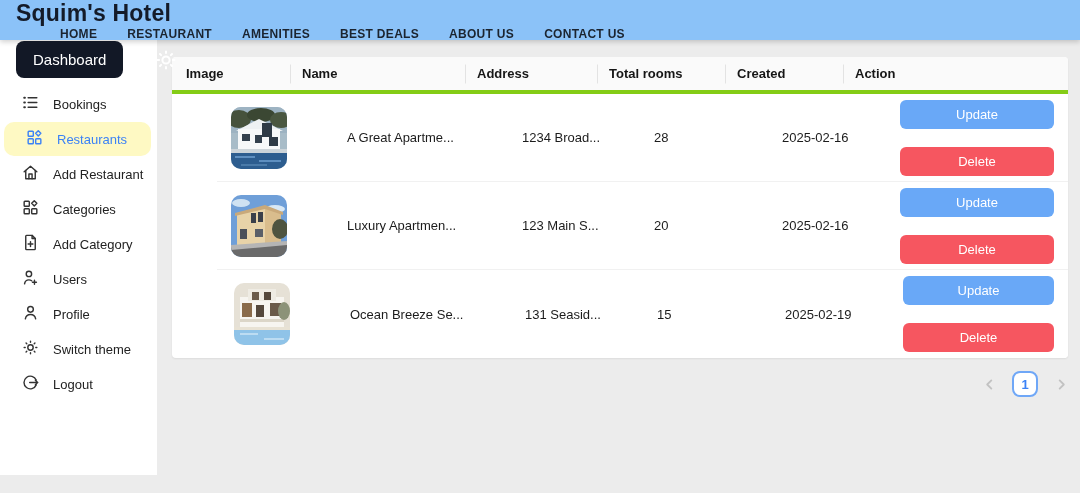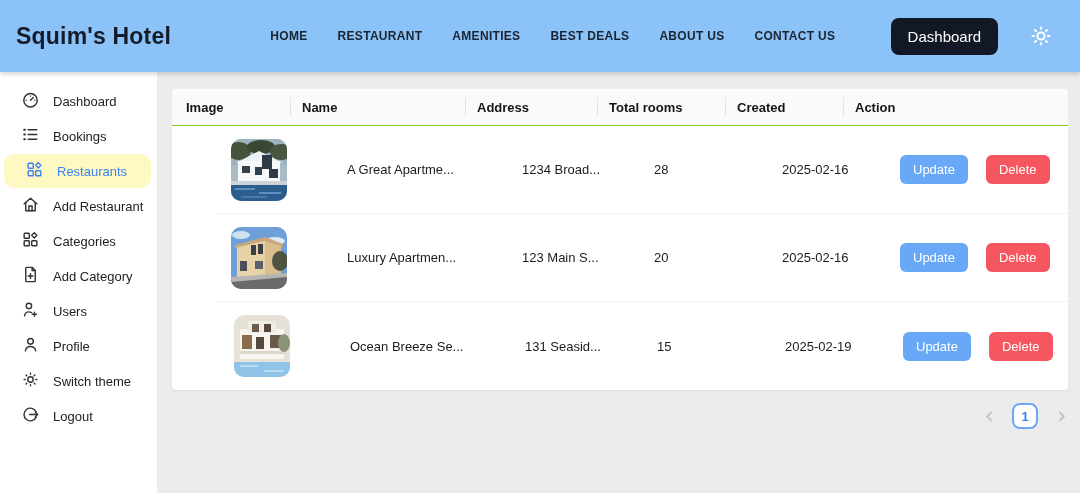--- a/index.html
+++ b/index.html
@@ -2,24 +2,25 @@
 <html><head>
 <meta charset="utf-8">
 <style>
   * { margin:0; padding:0; box-sizing:border-box; }
   html,body { width:1080px; height:493px; overflow:hidden; }
   body { font-family:"Liberation Sans", sans-serif; background:#ececec; }
 
   
   .navbar {
     position:relative; z-index:5;
-    height:72px; background:#8bc2f8;
-    display:flex; align-items:center;
+    height:40px; background:#8bc2f8;
+    display:flex; align-items:flex-start;
     padding:0 26px 0 16px;
     box-shadow:0 2px 5px rgba(0,0,0,.18);
+    flex-direction:column;
   }
   .brand { font-size:23px; font-weight:bold; color:#141b29; letter-spacing:.2px; }
   .nav-links {
     flex:1; display:flex; justify-content:center; align-items:center; gap:30px;margin-left:44px;
   }
   .nav-link {
     font-size:12px; font-weight:bold; color:#1b2430; letter-spacing:.3px; cursor:pointer;
     white-space:nowrap;
   }
   .right-group { display:flex; align-items:center; gap:30px; }
@@ -42,34 +43,34 @@
   .side-item .lbl { font-size:13px; }
   .side-item svg { stroke:#333; }
   .side-item.active { background:#fef9c3; margin-left:4px; color:#3b82f6; }
   .side-item.active svg { stroke:#3b82f6; }
 
   .main { flex:1; padding:17px 12px 0 15px; }
 
   
   .card { background:#fff; border-radius:4px; box-shadow:0 1px 2px rgba(0,0,0,.07); overflow:hidden; }
   .tgrid { display:grid; grid-template-columns:104px 175px 132px 128px 118px 1fr; padding:0 14px; align-items:center; }
-  .thead { background:#fafafa; height:37px; border-bottom:1px solid #84cc16; }
+  .thead { background:#fafafa; height:37px; border-bottom:4px solid #84cc16; }
   .th { font-size:13px; font-weight:bold; color:#161616; position:relative; padding-left:12px; }
   .th:first-child { padding-left:0; }
   .th + .th::before {
     content:""; position:absolute; left:0; top:50%; transform:translateY(-50%);
     width:1px; height:19px; background:#e3e3e3;
   }
   .trow { height:88px; border-bottom:1px solid #f1f1f1; background:#fff;margin-left:45px; }
   .trow:last-child { border-bottom:none;padding-left:17px; }
   .td { font-size:13px; color:#1c1c1c; padding-left:12px; }
   .td:first-child { padding-left:0; }
   .thumb { width:56px; height:62px; border-radius:10px; overflow:hidden; display:block; }
   .thumb svg { display:block; }
-  .actions { display:flex; gap:18px; }
+  .actions { display:flex; gap:18px;flex-direction:column; }
   .btn { border:none; border-radius:6px; color:#fff; font-family:inherit; font-size:13px; padding:7px 13px; cursor:pointer; }
   .btn-update { background:#69a8f7; }
   .btn-delete { background:#f65660; }
 
   
   .pagination { display:flex; justify-content:flex-end; align-items:center; gap:16px; margin-top:13px; }
   .page-arrow { width:14px; height:14px; display:flex; align-items:center; justify-content:center; cursor:pointer; }
   .page-num {
     width:26px; height:26px; border:2px solid #6fa7f7; border-radius:8px; background:#fff;
     color:#3b82f6; font-size:13px; font-weight:bold;

